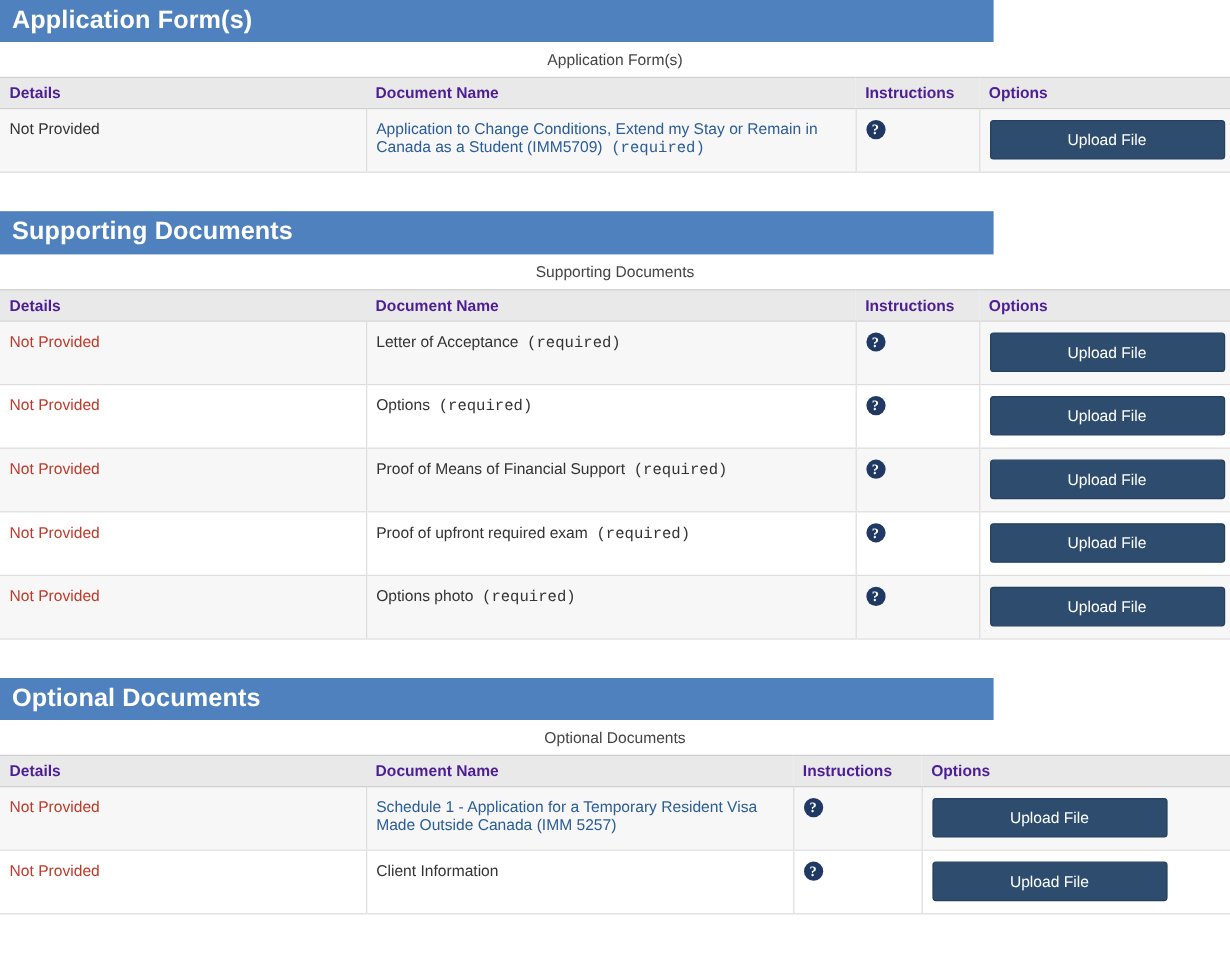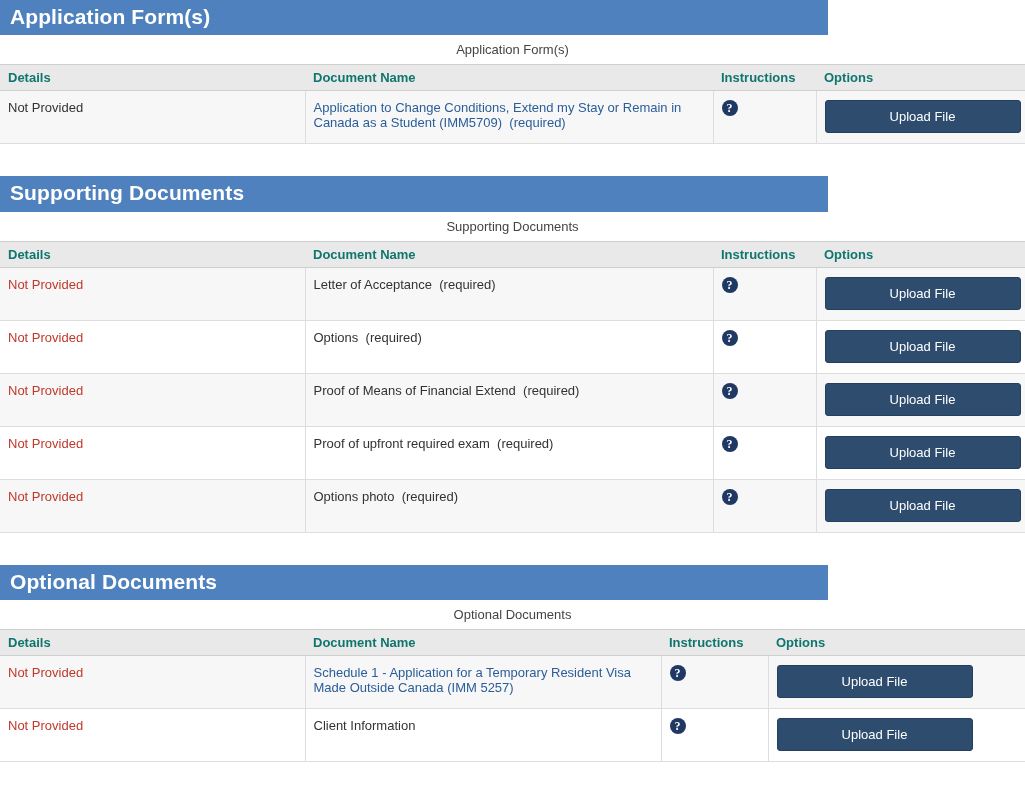--- a/index.html
+++ b/index.html
@@ -53,21 +53,21 @@
   }
 
   table.doc-table th {
     background: #e9e9e9;
     border: 1px solid #cfcfcf;
     border-left: none;
     border-right: none;
     text-align: left;
     font-size: 13px;
     font-weight: bold;
-    color: #0f766e;
+    color: #4c1d95;
     padding: 5px 8px 5px 8px;
   }
   table.doc-table th.col-details { padding-left: 8px; }
 
   table.doc-table td {
     border-bottom: 1px solid #dddddd;
     border-top: 1px solid #dddddd;
     font-size: 13px;
     vertical-align: top;
     padding: 9px 8px 10px 8px;
@@ -79,21 +79,21 @@
   }
 
   td.cell-details { color: #333333; }
   td.cell-details.notprovided-red { color: #c0392b; }
 
   td.cell-name { color: #333333; }
   td.cell-name a {
     color: #2a5d99;
     text-decoration: none;
   }
-  td.cell-name .req { color: #333333; }
+  td.cell-name .req { color: #333333; font-family: Liberation Mono, monospace; }
   td.cell-name a .req { color: #2a5d99; }
 
   td.cell-instructions {
     text-align: left;
     padding-left: 9px;
   }
 
   td.cell-options {
     padding: 6px 0 6px 6px;
     text-align: left;
@@ -229,21 +229,21 @@
         <td class="cell-instructions line-sep">
           <span class="help-icon">?</span>
         </td>
         <td class="cell-options line-sep">
           <button class="upload-btn">Upload File</button>
         </td>
       </tr>
       <tr>
         <td class="cell-details notprovided-red">Not Provided</td>
         <td class="cell-name line-sep">
-          <span>Proof of Means of Financial Extend</span>&nbsp;
+          <span>Proof of Means of Financial Support</span>&nbsp;
           <span class="req">(required)</span>
         </td>
         <td class="cell-instructions line-sep">
           <span class="help-icon">?</span>
         </td>
         <td class="cell-options line-sep">
           <button class="upload-btn">Upload File</button>
         </td>
       </tr>
       <tr class="row-alt">

